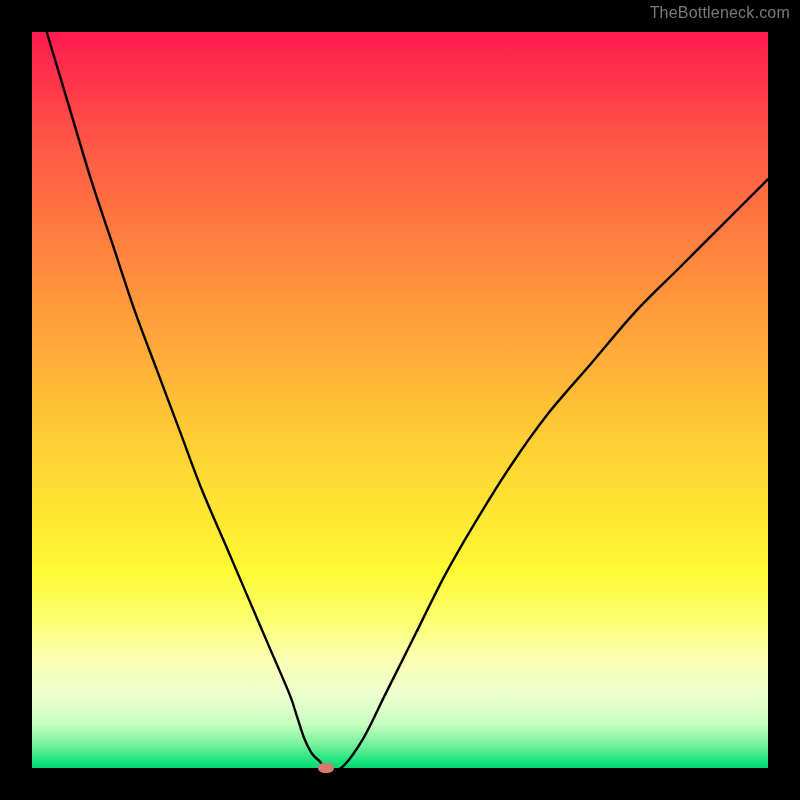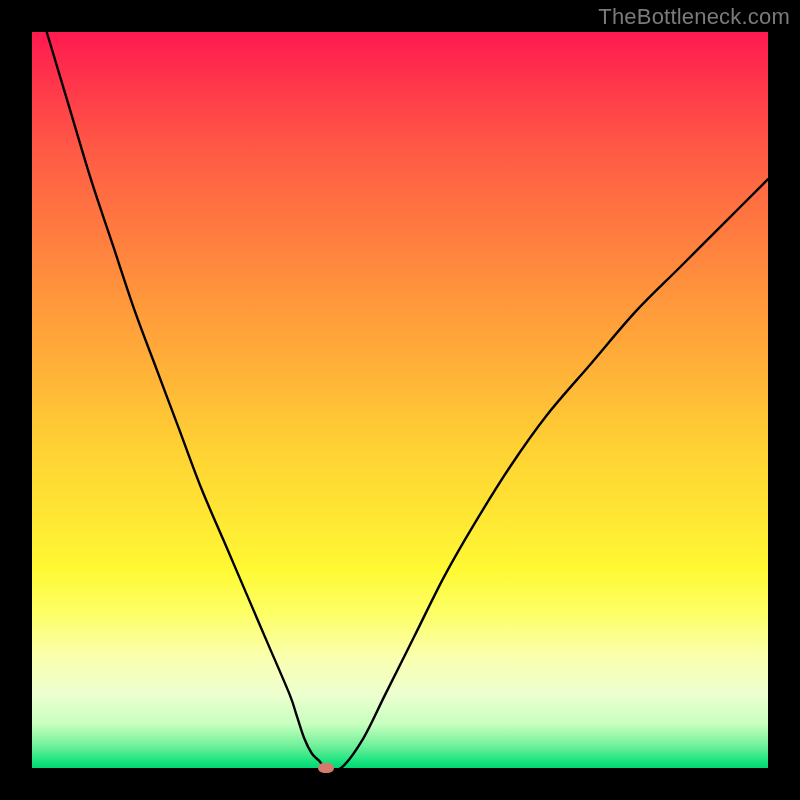--- a/index.html
+++ b/index.html
@@ -47,21 +47,21 @@
       #70f09a 97%,
       #1de480 99%,
       #00d873 100%
     );
   }
   .watermark {
     position: absolute;
     top: 4px;
     right: 10px;
     color: #7a7a7a;
-    font-size: 22px;
+    font-size: 16px;
     font-weight: 500;
     letter-spacing: 0.2px;
     user-select: none;
   }
   svg.curve {
     position: absolute;
     left: 0; top: 0;
     width: 100%;
     height: 100%;
     overflow: visible;

